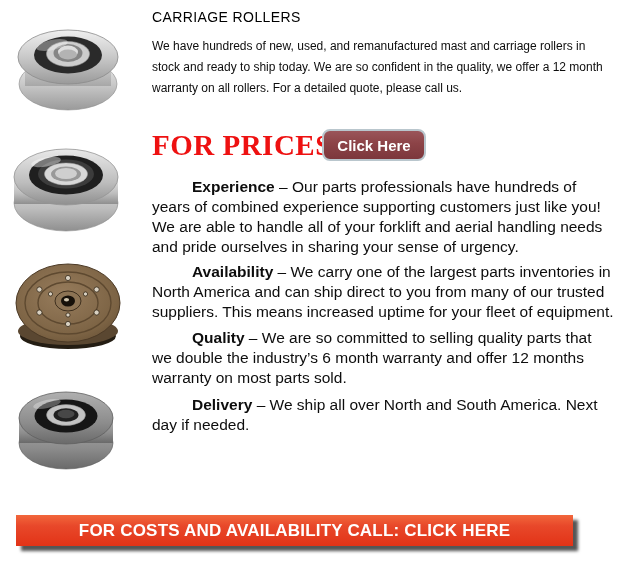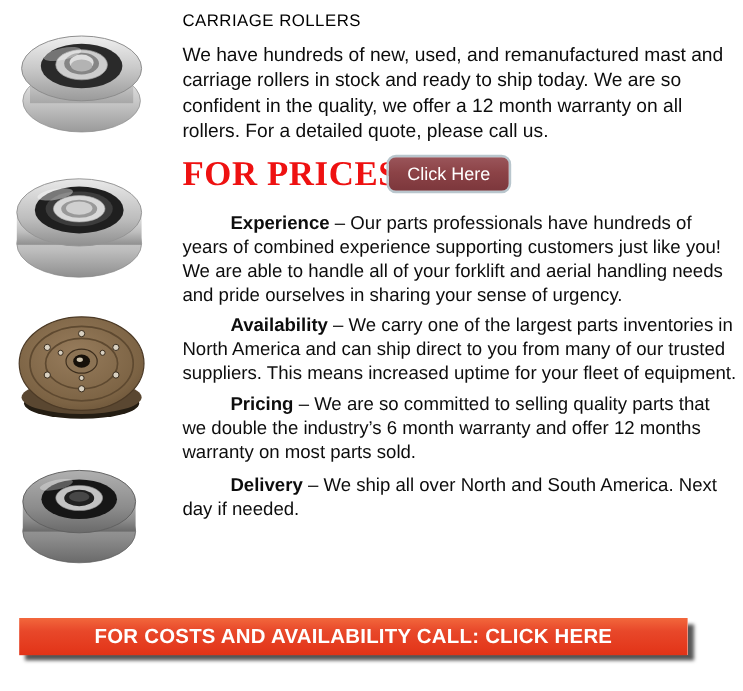--- a/index.html
+++ b/index.html
@@ -16,34 +16,34 @@
   .photo3 { left: 13px; top: 260px; }
   .photo4 { left: 17px; top: 384px; }
 
   
   .title {
     position: absolute; left: 152px; top: 9px;
     font-size: 14px; font-weight: 400; letter-spacing: 0.4px; color: #000;
   }
   .intro {
     position: absolute; left: 152px; top: 36px; width: 462px;
-    font-size: 16px; line-height: 21px; color: #0d0d0d;
+    font-size: 12px; line-height: 21px; color: #0d0d0d;
   }
   .prices-row { position: absolute; left: 152px; top: 127px; width: 462px; height: 38px; }
   .prices-label {
     position: absolute; left: 0; top: 2px;
     font-family: "Liberation Serif", serif; font-weight: bold;
     font-size: 29px; color: #ee1111; letter-spacing: 0.5px;
   }
   .click-here-btn {
     position: absolute; left: 170px; top: 2px;
     width: 104px; height: 32px;
     background: linear-gradient(#9a555a 0%, #8c4347 45%, #7c373c 100%);
     border: 2px solid #b9c6cd; border-radius: 8px;
-    color: #ffffff; font-weight: normal; font-size: 15px;
+    color: #ffffff; font-weight: bold; font-size: 15px;
     display: flex; align-items: center; justify-content: center;
     cursor: pointer;
   }
 
   .feature {
     position: absolute; left: 152px; width: 462px;
     font-size: 15.5px; line-height: 20px; color: #0d0d0d;
   }
   .feature b { font-weight: bold; margin-left: 40px; }
   .f-experience  { top: 177px; }
@@ -176,21 +176,21 @@
     <b>Experience</b>
     <span>– Our parts professionals have hundreds of years of combined experience supporting customers just like you!  We are able to handle all of your forklift and aerial handling needs and pride ourselves in sharing your sense of urgency.</span>
   </p>
 
   <p class="feature f-availability">
     <b>Availability</b>
     <span>– We carry one of the largest parts inventories in North America and can ship direct to you from many of our trusted suppliers. This means increased uptime for your fleet of equipment.</span>
   </p>
 
   <p class="feature f-quality">
-    <b>Pricing</b>
+    <b>Quality</b>
     <span>– We are so committed to selling quality parts that we double the industry’s 6 month warranty and offer 12 months warranty on most parts sold.</span>
   </p>
 
   <p class="feature f-delivery">
     <b>Delivery</b>
     <span>– We ship all over North and South America.  Next day if needed.</span>
   </p>
 
 
   <div class="banner">

